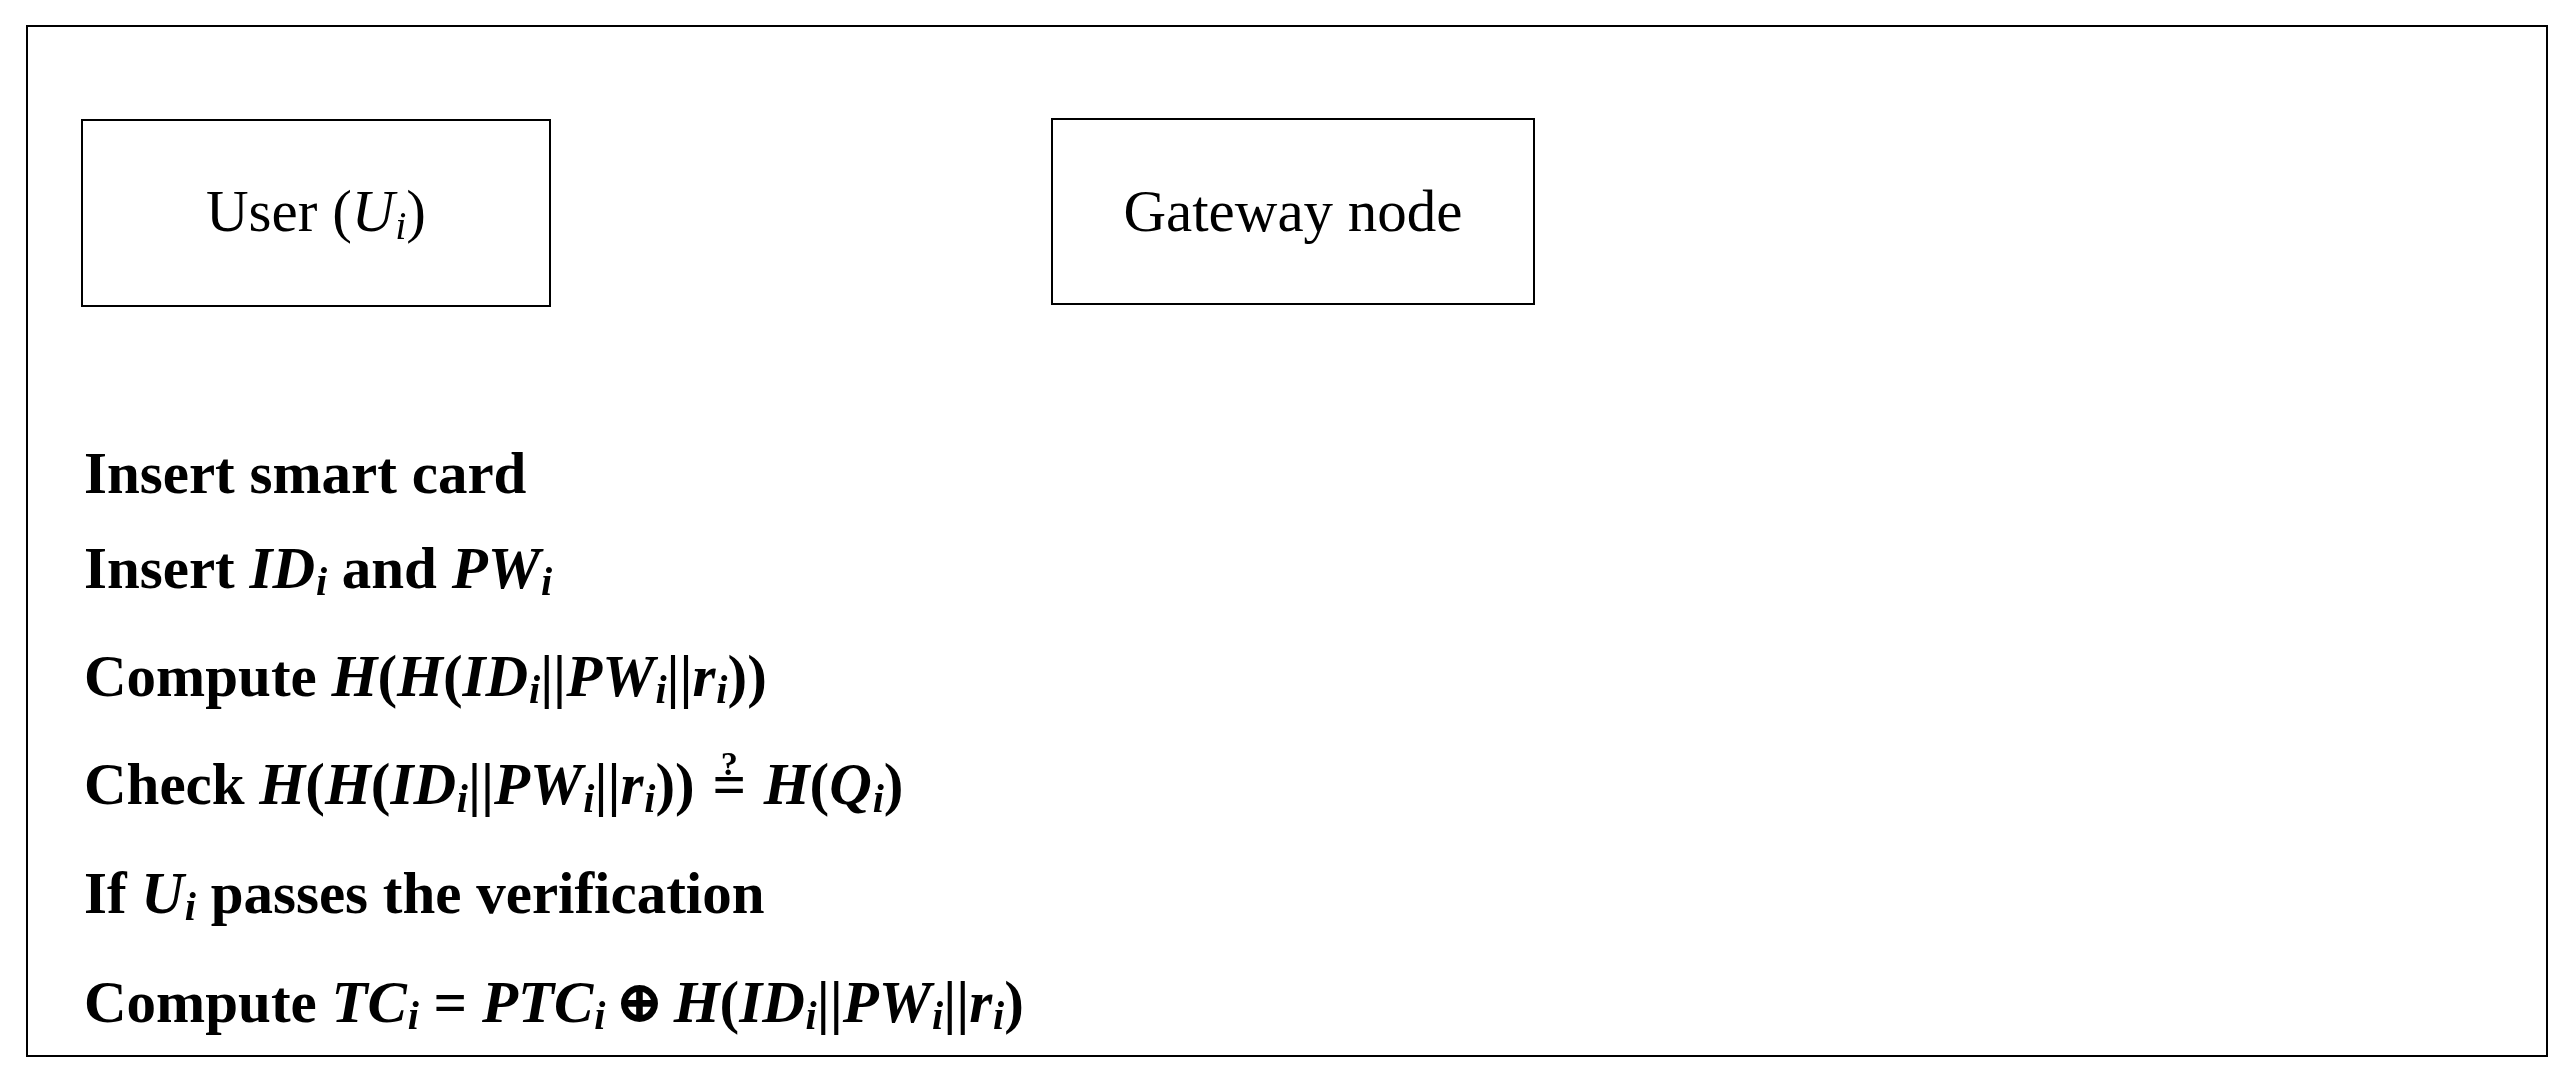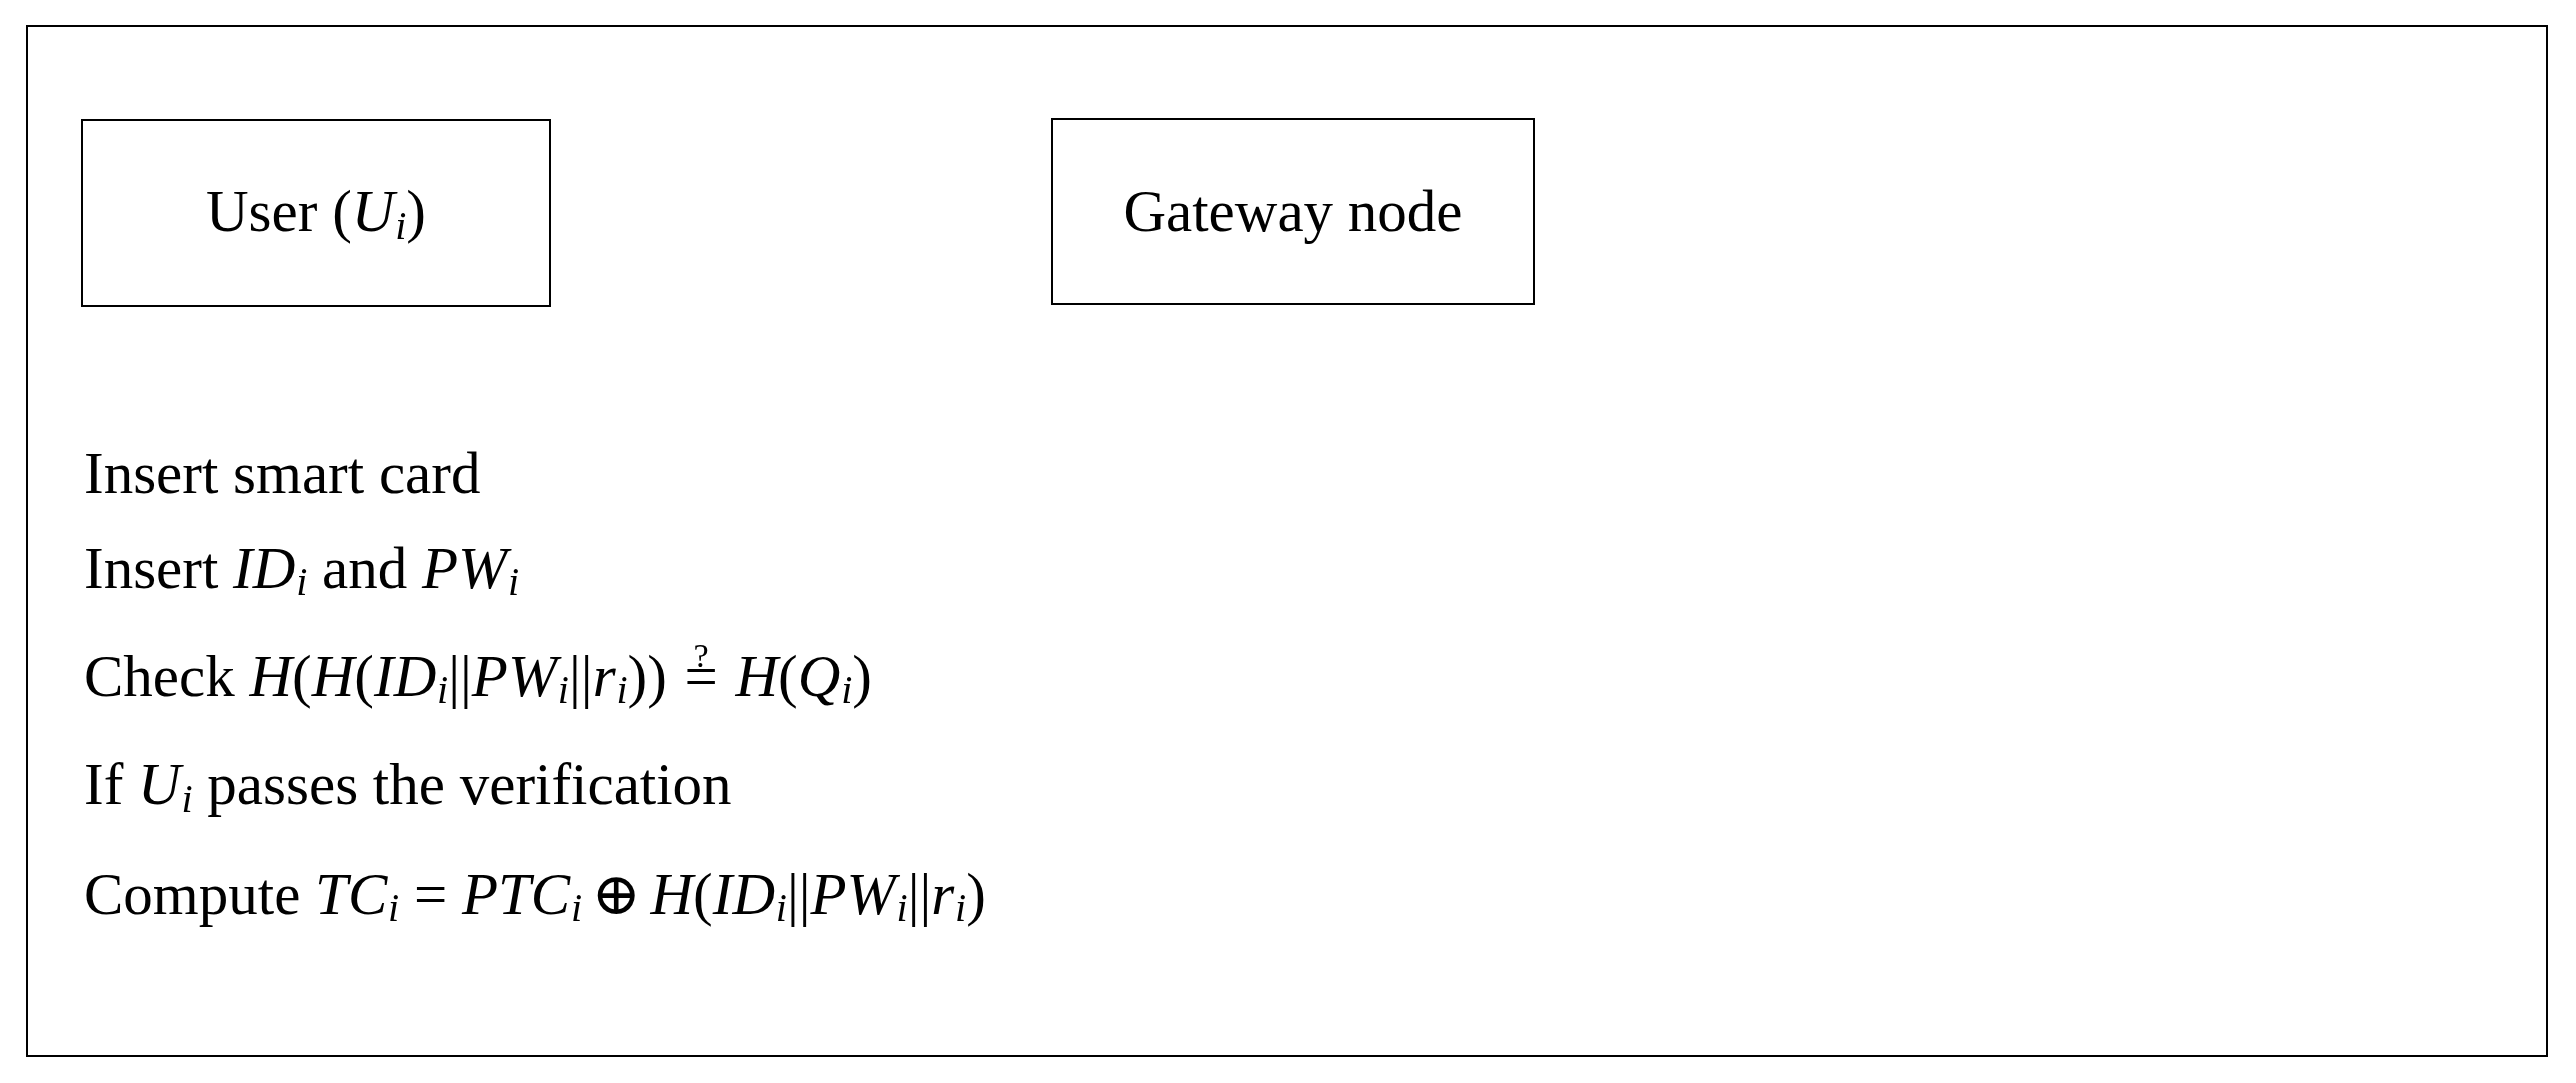--- a/index.html
+++ b/index.html
@@ -18,20 +18,21 @@
     position:absolute; border:2.1px solid #000;
     display:flex; align-items:center; justify-content:center;
     font-size:59px; background:#ffffff; white-space:nowrap;
   }
   .box-user    { left:81px;  top:119px; width:470px; height:188px; }
   .box-gateway { left:1051px; top:118px; width:484px; height:187px; }
   .box-sensor  { left:1985px; top:118px; width:478px; height:185px; }
   .steps {
     position:absolute; left:84px; top:426px;
     font-size:59px;
+    font-weight:bold;
   }
   .step-line { line-height:95px; white-space:nowrap; }
   .t   { font-style:normal; }
   .v   { font-style:italic; }
   .sub { font-style:italic; font-size:0.68em; vertical-align:-0.18em; margin-left:0.02em; }
   .oplus { font-family:"DejaVu Serif","DejaVu Sans",serif; margin:0 0.16em; }
   .qeq { position:relative; display:inline-block; margin:0 0.3em; }
   .qeq .q {
     position:absolute; left:50%; top:-0.62em; transform:translateX(-50%);
     font-size:0.58em; font-style:normal;
@@ -46,18 +47,19 @@
       <div class="box box-gateway">
         <span><span class="t">Gateway node</span></span>
       </div>
       <div class="box box-user">
         <span><span class="t">User (</span><span class="v">U</span><span class="sub">i</span><span class="t">)</span></span>
       </div>
     </div>
   <div class="steps">
       <div class="step-line"><span class="t">Insert smart card</span></div>
       <div class="step-line"><span class="t">Insert </span><span class="v">ID</span><span class="sub">i</span><span class="t"> and </span><span class="v">PW</span><span class="sub">i</span></div>
+      <div class="step-line"><span class="t">Compute </span><span class="v">H</span><span class="t">(</span><span class="v">H</span><span class="t">(</span><span class="v">ID</span><span class="sub">i</span><span class="t">||</span><span class="v">PW</span><span class="sub">i</span><span class="t">||</span><span class="v">r</span><span class="sub">i</span><span class="t">))</span></div>
       <div class="step-line"><span class="t">Check </span><span class="v">H</span><span class="t">(</span><span class="v">H</span><span class="t">(</span><span class="v">ID</span><span class="sub">i</span><span class="t">||</span><span class="v">PW</span><span class="sub">i</span><span class="t">||</span><span class="v">r</span><span class="sub">i</span><span class="t">))</span><span class="qeq"><span class="q">?</span>=</span><span class="v">H</span><span class="t">(</span><span class="v">Q</span><span class="sub">i</span><span class="t">)</span></div>
       <div class="step-line"><span class="t">If </span><span class="v">U</span><span class="sub">i</span><span class="t"> passes the verification</span></div>
       <div class="step-line"><span class="t">Compute </span><span class="v">TC</span><span class="sub">i</span><span class="t"> = </span><span class="v">PTC</span><span class="sub">i</span><span class="oplus">⊕</span><span class="v">H</span><span class="t">(</span><span class="v">ID</span><span class="sub">i</span><span class="t">||</span><span class="v">PW</span><span class="sub">i</span><span class="t">||</span><span class="v">r</span><span class="sub">i</span><span class="t">)</span></div>
     </div>
 </div>
 
 
 </body></html>

